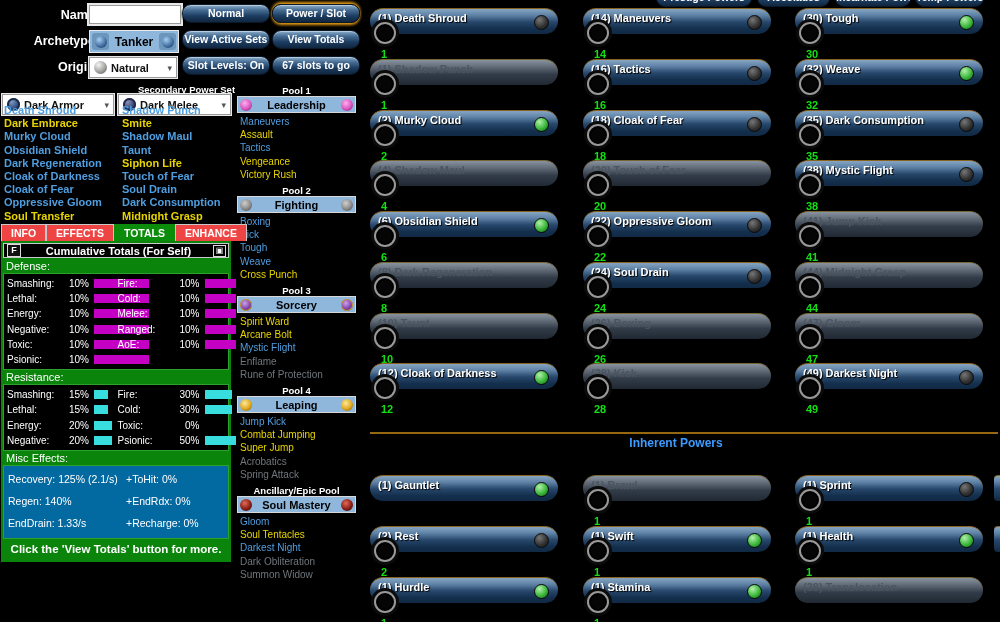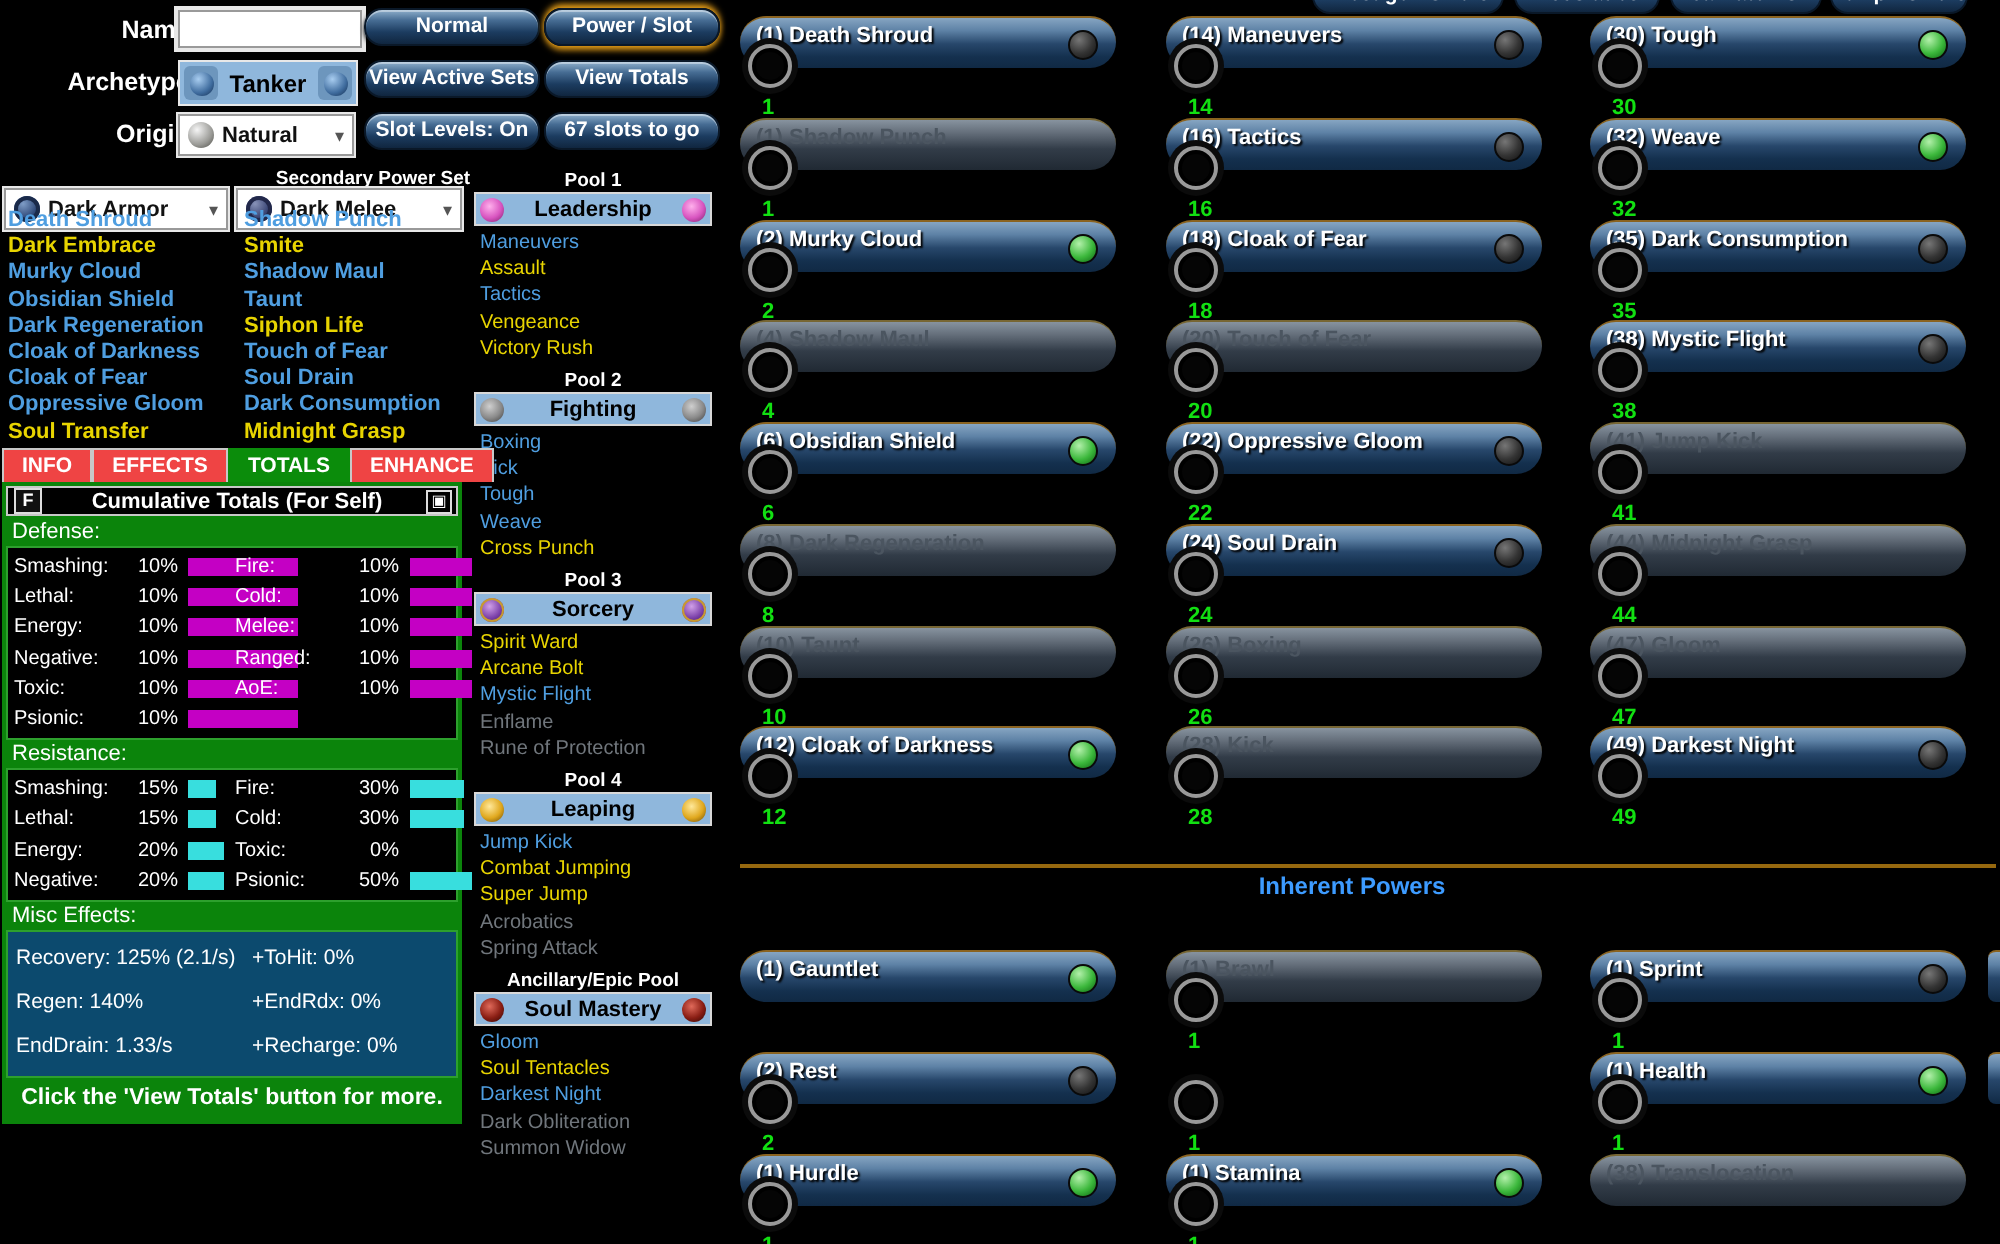--- a/index.html
+++ b/index.html
@@ -54,21 +54,21 @@
   .popout{color:#fff;font-size:8px;border:1px solid #ddd;width:11px;height:10px;line-height:10px;text-align:center;margin-right:2px;}
   .sechdr{color:#fff;font-weight:normal;font-size:11px;padding:1px 2px 1px 3px;}
   .statbox{background:#000;border:1px solid #2da02d;display:flex;padding:2px 0 2px 3px;}
   .statcol{width:50%;}
   .srow{display:flex;align-items:center;height:15.2px;font-size:10px;color:#fff;}
   .slabel{width:53px;flex:none;}
   .sval{width:29px;flex:none;text-align:right;margin-right:5px;}
   .sbar{height:9px;flex:none;}
   .sbar.def{background:#c400c4;}
   .sbar.res{background:#38dede;}
-  .miscbox{background:#0c4a6e;border:1px solid #2da02d;font-size:10.5px;color:#fff;padding:2px 0 4px;}
+  .miscbox{background:#0369a1;border:1px solid #2da02d;font-size:10.5px;color:#fff;padding:2px 0 4px;}
   .mrow{display:flex;height:22px;align-items:center;}
   .mleft{width:118px;padding-left:4px;}
   .tfoot{color:#fff;font-weight:bold;font-size:11.5px;text-align:center;padding:4px 0 5px;}
   
   .power{position:absolute;width:188px;height:48px;}
   .pbar{height:25px;border-radius:13px;position:relative;border-top:1px solid #8a6320;
         background:linear-gradient(180deg,#86a5c2 0%,#5e82a6 25%,#27476b 52%,#14304e 78%,#102944 100%);
         box-shadow:0 1px 2px rgba(0,0,0,.9);}
   .pbar.gray{background:linear-gradient(180deg,#87939f 0%,#656f7b 25%,#323c48 58%,#202933 100%);border-top-color:#776633;}
   .pname{position:absolute;left:8px;top:3px;color:#fff;font-weight:bold;font-size:11px;text-shadow:1px 1px 1px #000;}
@@ -575,20 +575,24 @@
       <span class="slvl">1</span>
     </div>
     <div class="power" style="left: 583px; top: 475px;">
       <div class="pbar gray">
         <span class="pname">(1) Brawl</span>
       </div>
       <span class="slot"></span>
       <span class="slvl">1</span>
     </div>
     <div class="power" style="left: 583px; top: 526px;">
+      <div class="pbar">
+        <span class="pname">(1) Swift</span>
+        <span class="led green"></span>
+      </div>
       <span class="slot"></span>
       <span class="slvl">1</span>
     </div>
     <div class="power" style="left: 583px; top: 577px;">
       <div class="pbar">
         <span class="pname">(1) Stamina</span>
         <span class="led green"></span>
       </div>
       <span class="slot"></span>
       <span class="slvl">1</span>

